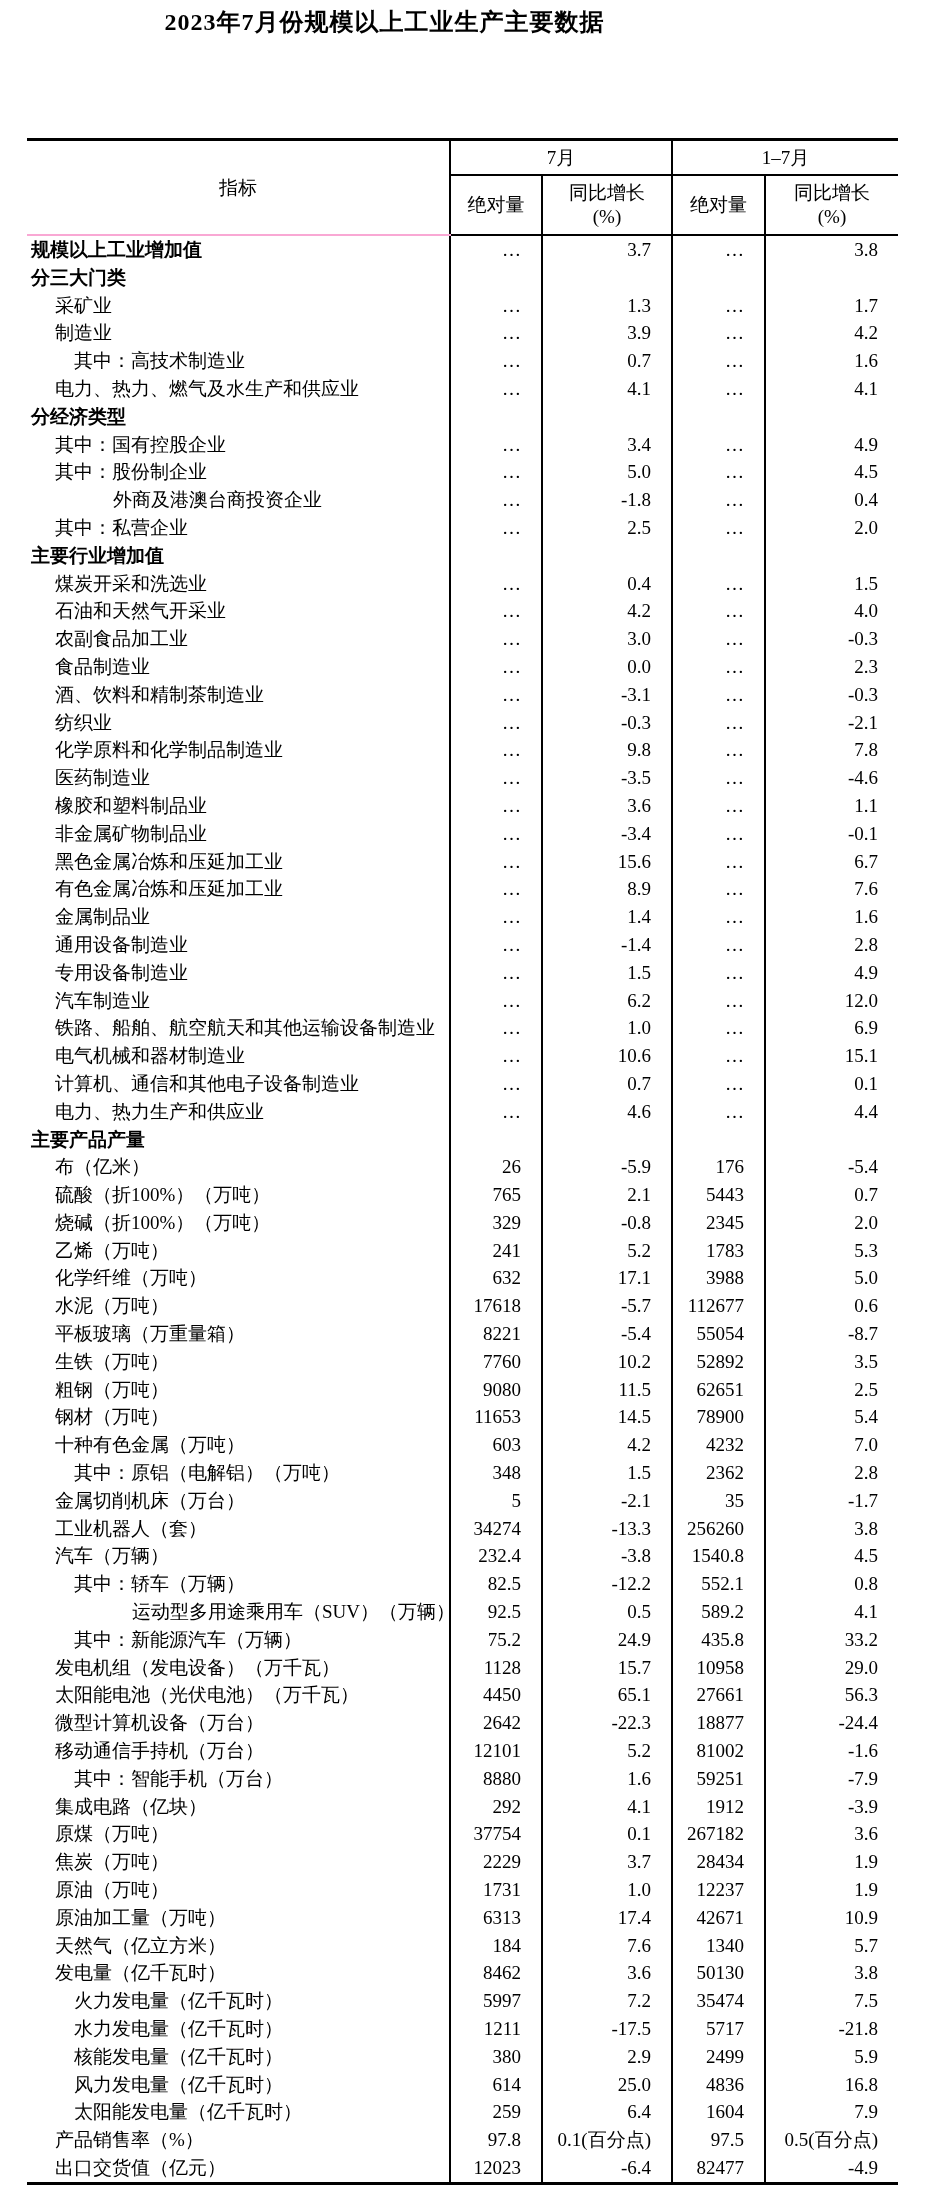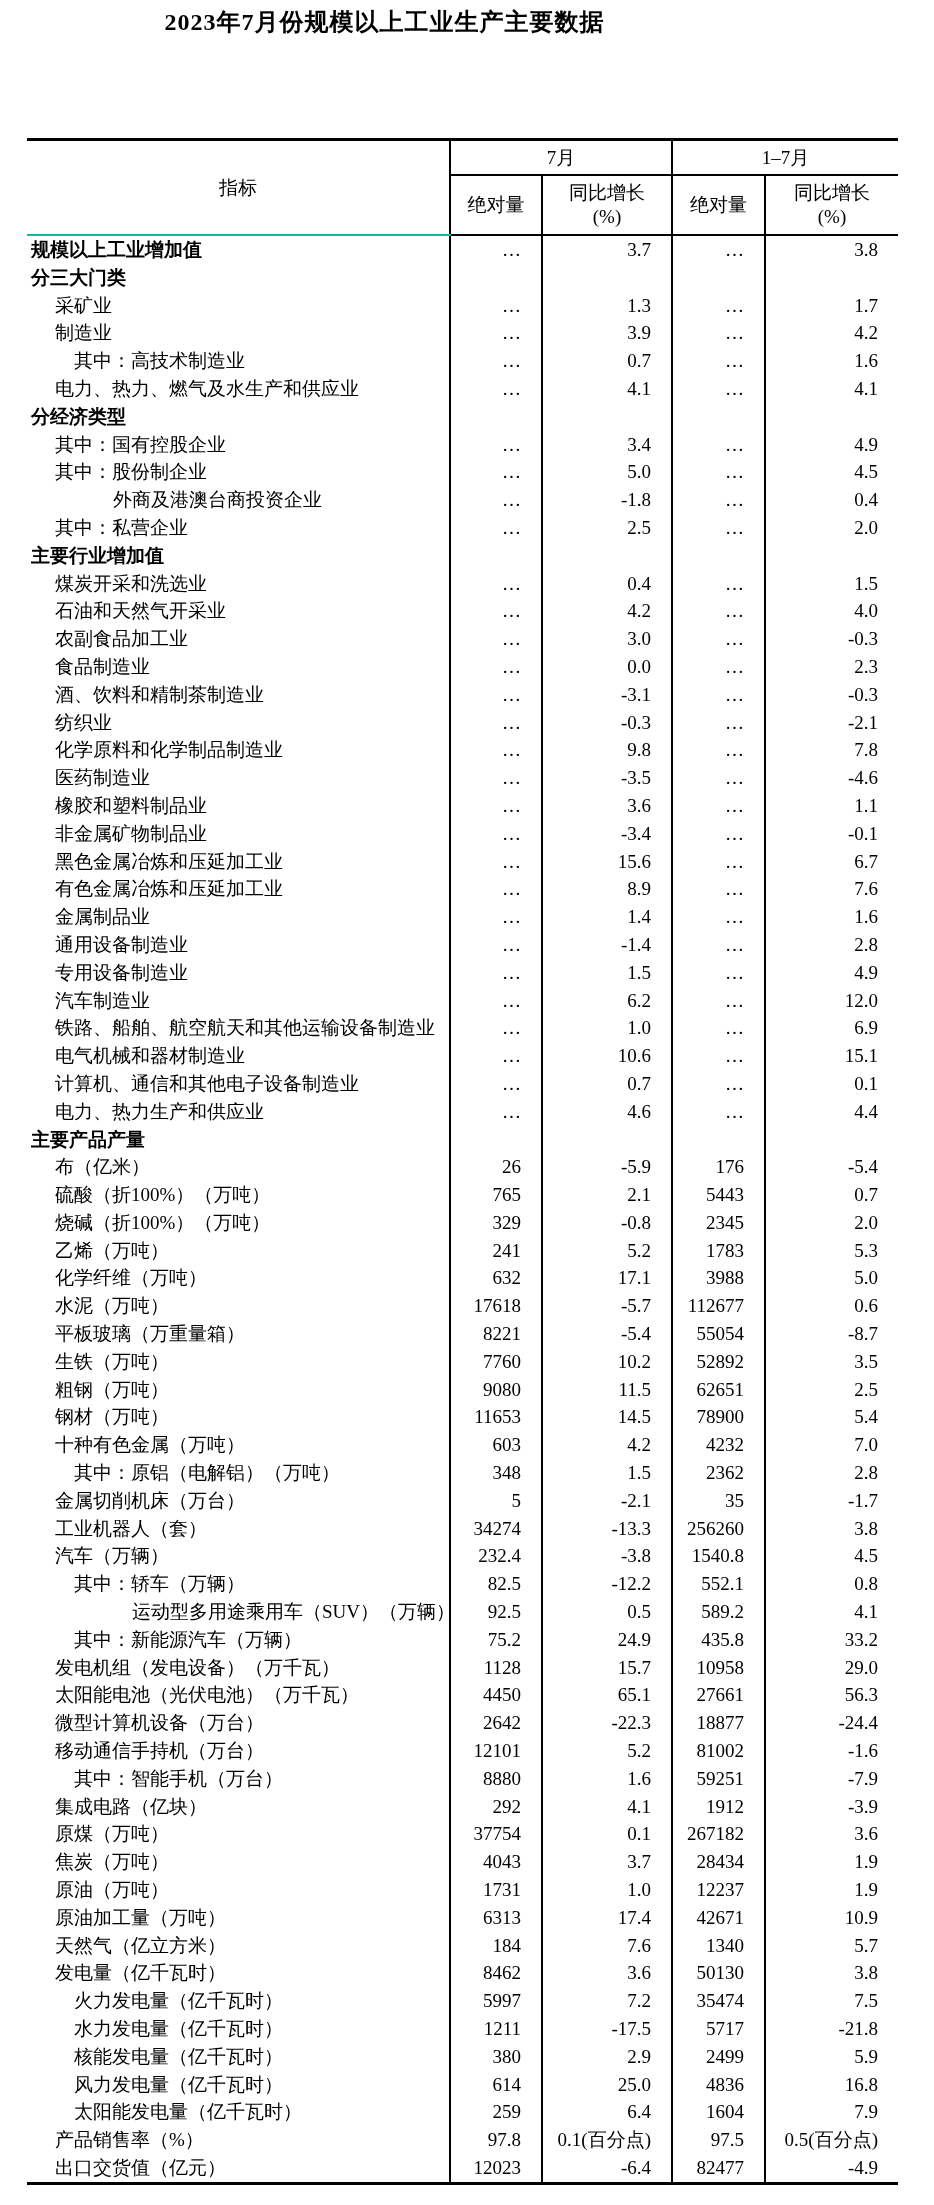--- a/index.html
+++ b/index.html
@@ -39,21 +39,21 @@
 
   thead td {
     text-align: center;
     vertical-align: middle;
     font-size: 19px;
     line-height: 24px;
   }
   tr.h1 td { border-top: 3px solid #000; }
   td.indh {
     border-right: 2px solid #000;
-    border-bottom: 2px solid #14b8a6;
+    border-bottom: 2px solid #f9a8d4;
   }
   td.gh { border-bottom: 2px solid #000; height: 31px; margin-top: 36px; }
   td.g1 { border-right: 2px solid #000; }
   tr.h2 td { border-bottom: 2px solid #000; height: 56px; }
   tr.h2 td.vl { border-left: 2px solid #000; }
 
   tbody td {
     height: 27.8px;
     font-size: 19px;
     line-height: 27.8px;
@@ -512,21 +512,21 @@
         </tr>
         <tr>
           <td class="lab ind1">原煤（万吨）</td>
           <td class="v c1">37754</td>
           <td class="v c2">0.1</td>
           <td class="v c3">267182</td>
           <td class="v c4">3.6</td>
         </tr>
         <tr>
           <td class="lab ind1">焦炭（万吨）</td>
-          <td class="v c1">4043</td>
+          <td class="v c1">2229</td>
           <td class="v c2">3.7</td>
           <td class="v c3">28434</td>
           <td class="v c4">1.9</td>
         </tr>
         <tr>
           <td class="lab ind1">原油（万吨）</td>
           <td class="v c1">1731</td>
           <td class="v c2">1.0</td>
           <td class="v c3">12237</td>
           <td class="v c4">1.9</td>

